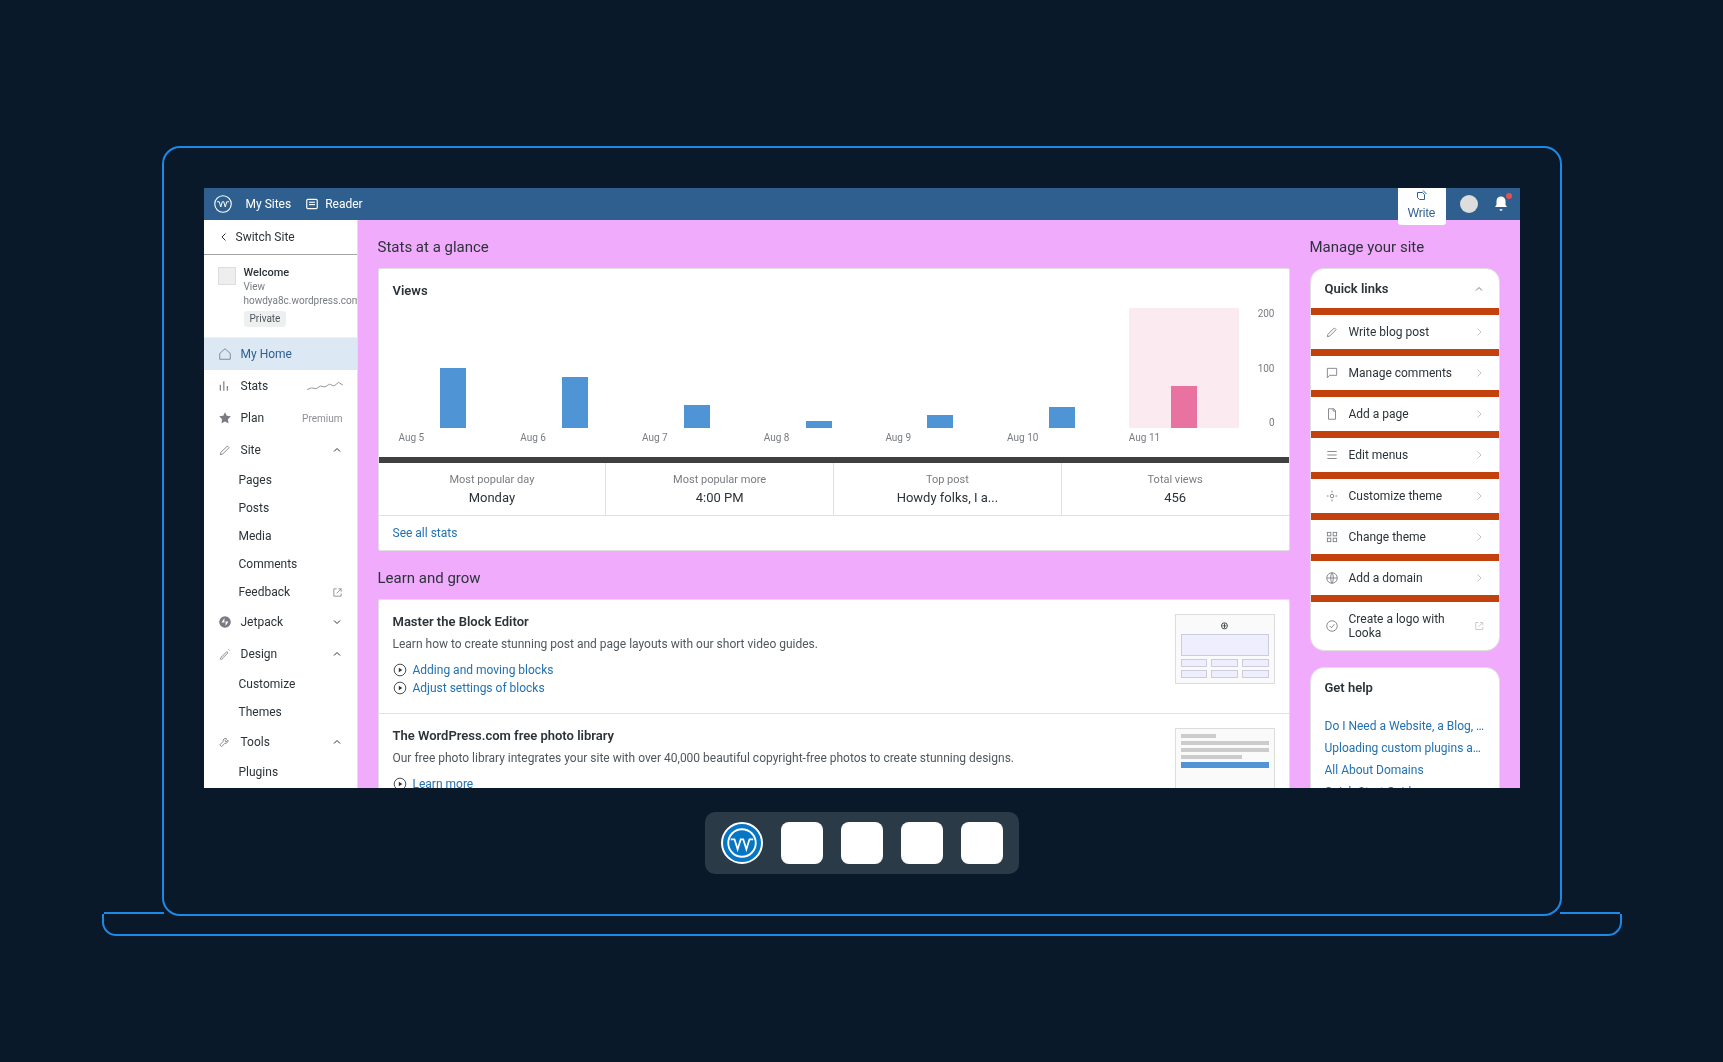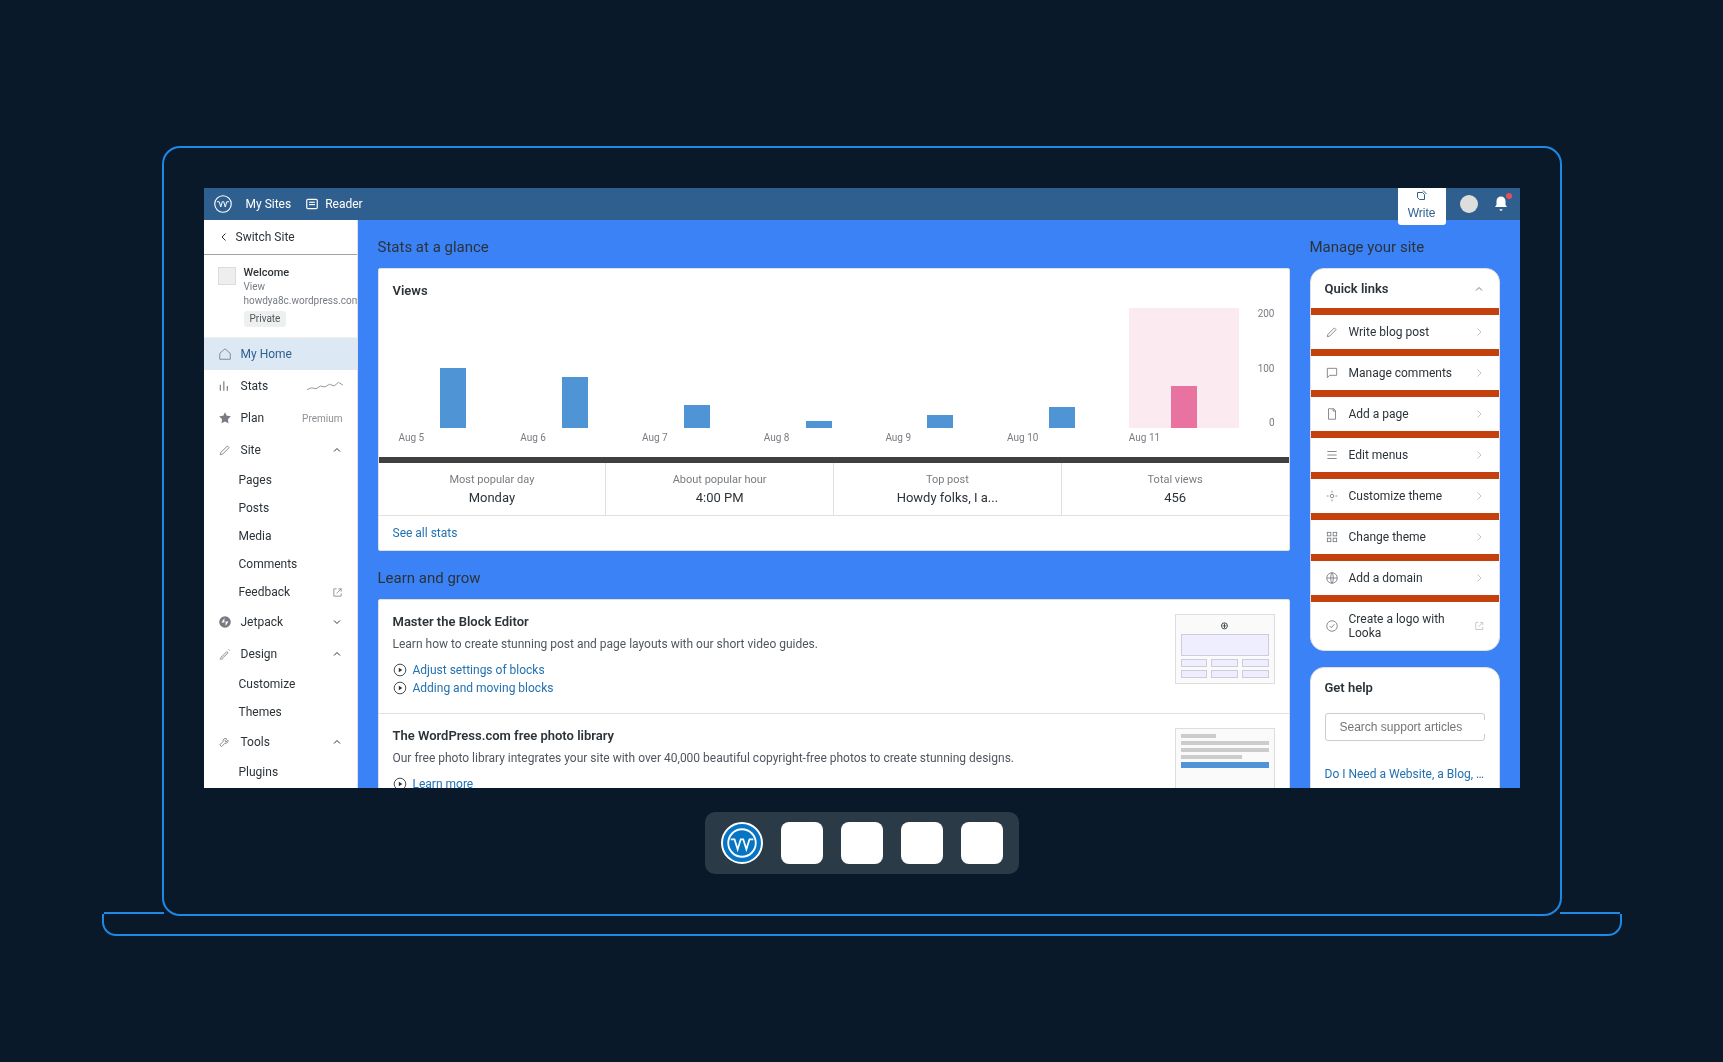--- a/index.html
+++ b/index.html
@@ -4,21 +4,21 @@
 <style>
 * { box-sizing: border-box; margin: 0; padding: 0; }
 body { font-family: -apple-system, BlinkMacSystemFont, "Segoe UI", Roboto, sans-serif; background: #0a1929; min-height: 100vh; display: flex; align-items: center; justify-content: center; padding: 40px; }
 
 .laptop-frame { position: relative; width: 1400px; }
 .laptop-screen { border: 2px solid #1e88e5; border-radius: 18px; background: #0a1929; padding: 40px; }
 .laptop-base { position: absolute; bottom: -20px; left: -60px; right: -60px; height: 22px; border: 2px solid #1e88e5; border-radius: 0 0 14px 14px; border-top: none; }
 .laptop-base::before { content: ""; position: absolute; top: -2px; left: 0; width: 60px; height: 2px; background: #1e88e5; }
 .laptop-base::after { content: ""; position: absolute; top: -2px; right: 0; width: 60px; height: 2px; background: #1e88e5; }
 
-.app-window { background: #3b82f6; width: 100%; height: 600px; border-radius: 0; overflow: hidden; display: flex; flex-direction: column; font-size: 13px; color: #2c3338; }
+.app-window { background: #f0abfc; width: 100%; height: 600px; border-radius: 0; overflow: hidden; display: flex; flex-direction: column; font-size: 13px; color: #2c3338; }
 
 .top-bar { background: #2f5f8e; height: 32px; display: flex; align-items: center; padding: 0 10px; color: #fff; }
 .top-bar-left { display: flex; align-items: center; gap: 14px; }
 .wp-logo { width: 18px; height: 18px; }
 .top-link { font-size: 12px; display: flex; align-items: center; gap: 6px; cursor: pointer; }
 .top-bar-right { margin-left: auto; display: flex; align-items: center; gap: 14px; }
 .write-btn { background: #fff; color: #2f5f8e; border-radius: 3px; padding: 5px 10px; font-size: 12px; display: flex; align-items: center; gap: 5px; cursor: pointer; border: none; flex-direction: column; }
 .avatar { width: 18px; height: 18px; border-radius: 50%; background: #ddd; }
 .bell { position: relative; width: 18px; height: 18px; }
 .bell-dot { position: absolute; top: -2px; right: -2px; width: 6px; height: 6px; background: #e65054; border-radius: 50%; }
@@ -288,21 +288,21 @@
                       <div>0</div>
                     </div>
                 </div>
               </div>
               <div class="stat-row" id="stat-row">
                   <div class="stat-cell">
                     <div class="stat-label">Most popular day</div>
                     <div class="stat-value">Monday</div>
                   </div>
                   <div class="stat-cell">
-                    <div class="stat-label">About popular hour</div>
+                    <div class="stat-label">Most popular more</div>
                     <div class="stat-value">4:00 PM</div>
                   </div>
                   <div class="stat-cell">
                     <div class="stat-label">Top post</div>
                     <div class="stat-value">Howdy folks, I a...</div>
                   </div>
                   <div class="stat-cell">
                     <div class="stat-label">Total views</div>
                     <div class="stat-value">456</div>
                   </div>
@@ -314,28 +314,28 @@
             <div class="card" id="learn-card">
                 <div class="learn-item">
                   <div class="learn-text">
                     <div class="learn-title">Master the Block Editor</div>
                     <div class="learn-desc">Learn how to create stunning post and page layouts with our short video guides.</div>
                     <div class="learn-link">
                       <svg class="play-icon" viewBox="0 0 24 24">
                         <circle cx="12" cy="12" r="10" fill="none" stroke="currentColor" stroke-width="1.5"></circle>
                         <path d="M10 8l6 4-6 4z" fill="currentColor"></path>
                       </svg>
-                      <span>Adjust settings of blocks</span>
+                      <span>Adding and moving blocks</span>
                     </div>
                     <div class="learn-link">
                       <svg class="play-icon" viewBox="0 0 24 24">
                         <circle cx="12" cy="12" r="10" fill="none" stroke="currentColor" stroke-width="1.5"></circle>
                         <path d="M10 8l6 4-6 4z" fill="currentColor"></path>
                       </svg>
-                      <span>Adding and moving blocks</span>
+                      <span>Adjust settings of blocks</span>
                     </div>
                   </div>
                   <div class="learn-thumb">
                     <div style="text-align:center;font-size:10px">⊕</div>
                     <div class="box" style="height:10px"></div>
                     <div class="row">
                       <div class="box"></div>
                       <div class="box"></div>
                       <div class="box"></div>
                     </div>
@@ -455,29 +455,20 @@
                     <span>Create a logo with Looka</span>
                     <svg class="ext" width="12" height="12" viewBox="0 0 24 24">
                       <path d="M14 4h6v6m0-6L10 14M20 14v6H4V4h6" fill="none" stroke="currentColor" stroke-width="2"></path>
                     </svg>
                   </div>
                 </div>
             </div>
 
             <div class="panel">
               <div class="panel-header">Get help</div>
-              <div class="help-body">
-                <div class="search-box">
-                  <svg width="13" height="13" viewBox="0 0 24 24">
-                      <circle cx="10" cy="10" r="6" fill="none" stroke="#787c82" stroke-width="2"></circle>
-                      <path d="M15 15l5 5" stroke="#787c82" stroke-width="2"></path>
-                    </svg>
-                  <input type="text" placeholder="Search support articles" style="">
-                </div>
-              </div>
               <div class="help-links" id="help-links">
                   <a class="help-link">Do I Need a Website, a Blog, or a W...</a>
                   <a class="help-link">Uploading custom plugins and them...</a>
                   <a class="help-link">All About Domains</a>
                   <a class="help-link">Quick-Start Guide</a>
                 </div>
 
             </div>
 
           </div>

